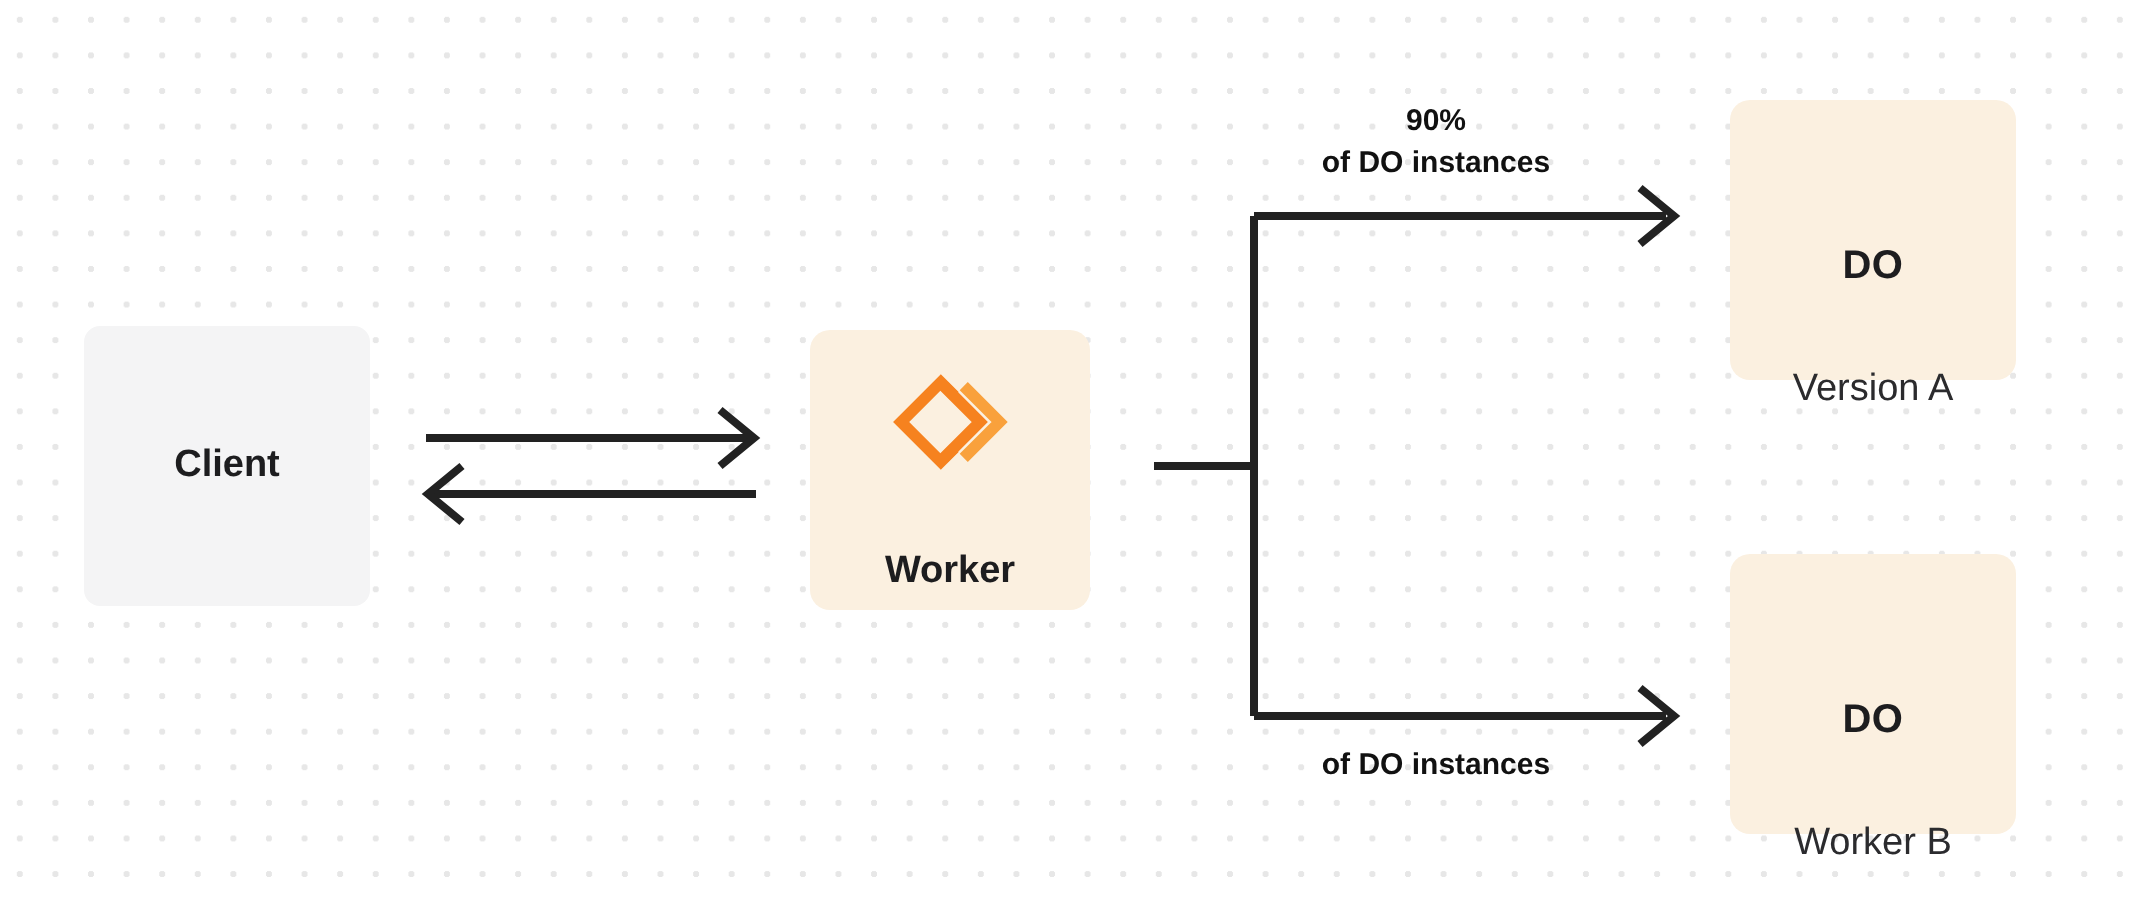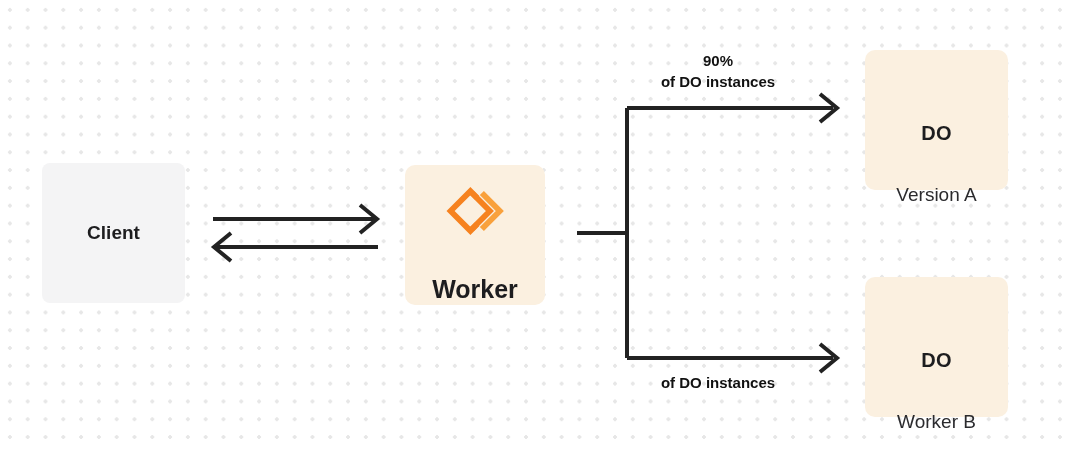--- a/index.html
+++ b/index.html
@@ -31,21 +31,21 @@
   .node-client{
     left:42px;top:163px;width:143px;height:140px;
     background:var(--panel-gray);border-radius:8px;
   }
   .node-client .node-label{font-size:19px;font-weight:bold;color:var(--text);}
   .node-worker{
     left:405px;top:165px;width:140px;height:140px;
     background:var(--panel-cream);border-radius:10px;
     justify-content:flex-start;padding-top:18px;
   }
-  .node-worker .node-label{font-size:25px;font-weight:bold;color:var(--text);}
+  .node-worker .node-label{font-size:19px;font-weight:bold;color:var(--text);}
   .node-do{
     width:143px;height:140px;
     background:var(--panel-cream);border-radius:10px;
     justify-content:flex-start;padding-top:12px;
   }
   .node-do-a{left:865px;top:50px;}
   .node-do-b{left:865px;top:277px;}
   .node-do .node-title{font-size:20px;font-weight:bold;color:var(--text);margin-top:24px;letter-spacing:.3px;}
   .node-do .node-subtitle{font-size:19px;font-weight:normal;color:#2B2B2E;margin-top:3px;}
 

